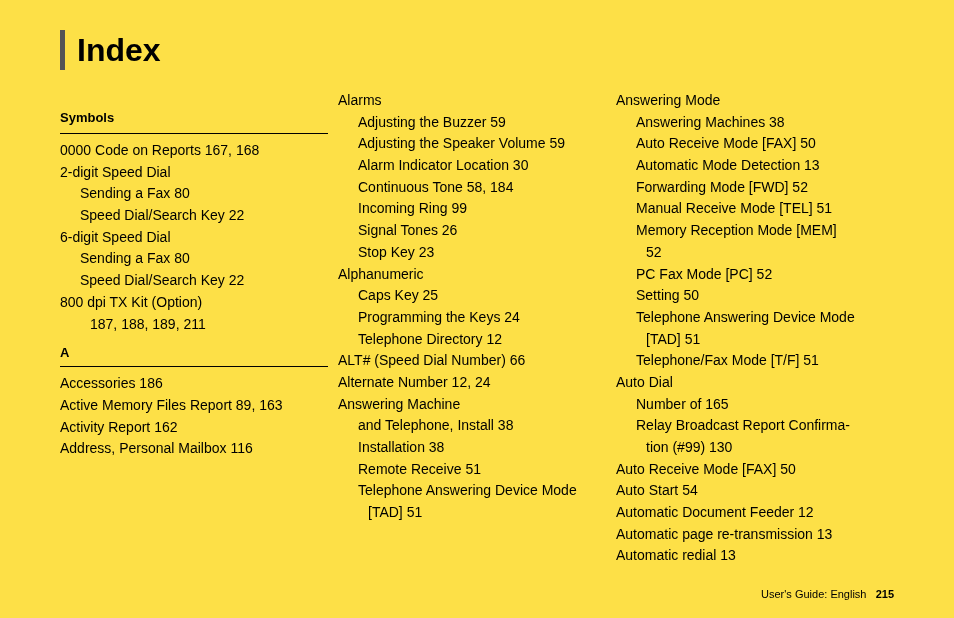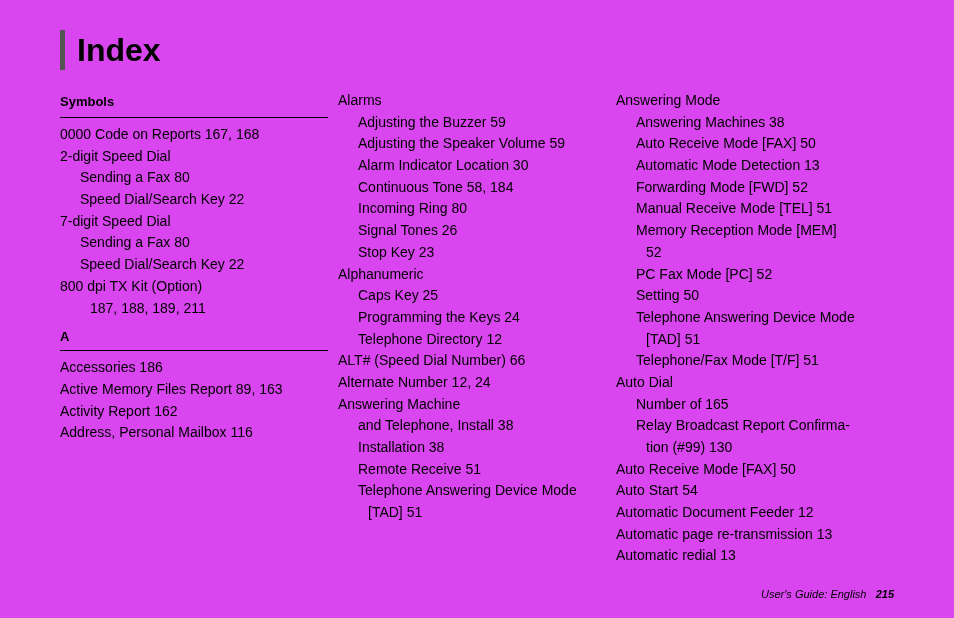--- a/index.html
+++ b/index.html
@@ -14,21 +14,21 @@
       background: #ffffff;
       font-family: Arial, Helvetica, sans-serif;
       font-size: 11px;
       color: #000000;
       overflow: hidden;
     }
 
     .page-container {
       width: 954px;
       height: 618px;
-      background: #d946ef;
+      background: #fde047;
       padding: 30px 60px 30px 60px;
       position: relative;
     }
 
     .index-title {
       font-size: 32px;
       font-weight: bold;
       margin-bottom: 20px;
       display: flex;
       align-items: center;
@@ -49,21 +49,21 @@
 
     .column {
       flex: 1;
       padding-right: 10px;
     }
 
     .section-heading {
       font-size: 13px;
       font-weight: bold;
       margin-bottom: 8px;
-      margin-top: 4px;
+      margin-top: 20px;
     }
 
     .index-entry {
       font-size: 14px;
       line-height: 1.55;
       color: #000;
     }
 
     .index-entry.sub {
       padding-left: 20px;
@@ -79,21 +79,20 @@
       margin-top: 10px;
       margin-bottom: 6px;
     }
 
     .footer {
       position: absolute;
       bottom: 18px;
       right: 60px;
       font-size: 11px;
       color: #000;
-      font-style: italic;
     }
 
     .footer-bold {
       font-weight: bold;
     }
 
     .divider {
       border: none;
       border-top: 1px solid #000;
       margin-bottom: 6px;
@@ -113,21 +112,21 @@
 
     <div class="column">
       <div class="section-heading">Symbols</div>
       <hr class="divider">
 
       <div>
         <div class="index-entry">0000 Code on Reports  167, 168</div>
         <div class="index-entry">2-digit Speed Dial</div>
         <div class="index-entry sub">Sending a Fax  80</div>
         <div class="index-entry sub">Speed Dial/Search Key  22</div>
-        <div class="index-entry">7-digit Speed Dial</div>
+        <div class="index-entry">6-digit Speed Dial</div>
         <div class="index-entry sub">Sending a Fax  80</div>
         <div class="index-entry sub">Speed Dial/Search Key  22</div>
         <div class="index-entry">800 dpi TX Kit (Option)</div>
         <div class="index-entry sub2">187, 188, 189, 211</div>
       </div>
 
       <div class="letter-heading">A</div>
       <hr class="divider">
 
       <div>
@@ -138,21 +137,21 @@
       </div>
     </div>
 
     <div class="column">
       <div>
         <div class="index-entry">Alarms</div>
         <div class="index-entry sub">Adjusting the Buzzer  59</div>
         <div class="index-entry sub">Adjusting the Speaker Volume  59</div>
         <div class="index-entry sub">Alarm Indicator Location  30</div>
         <div class="index-entry sub">Continuous Tone  58, 184</div>
-        <div class="index-entry sub">Incoming Ring  80</div>
+        <div class="index-entry sub">Incoming Ring  99</div>
         <div class="index-entry sub">Signal Tones  26</div>
         <div class="index-entry sub">Stop Key  23</div>
         <div class="index-entry">Alphanumeric</div>
         <div class="index-entry sub">Caps Key  25</div>
         <div class="index-entry sub">Programming the Keys  24</div>
         <div class="index-entry sub">Telephone Directory  12</div>
         <div class="index-entry">ALT# (Speed Dial Number)  66</div>
         <div class="index-entry">Alternate Number  12, 24</div>
         <div class="index-entry">Answering Machine</div>
         <div class="index-entry sub">and Telephone, Install  38</div>

